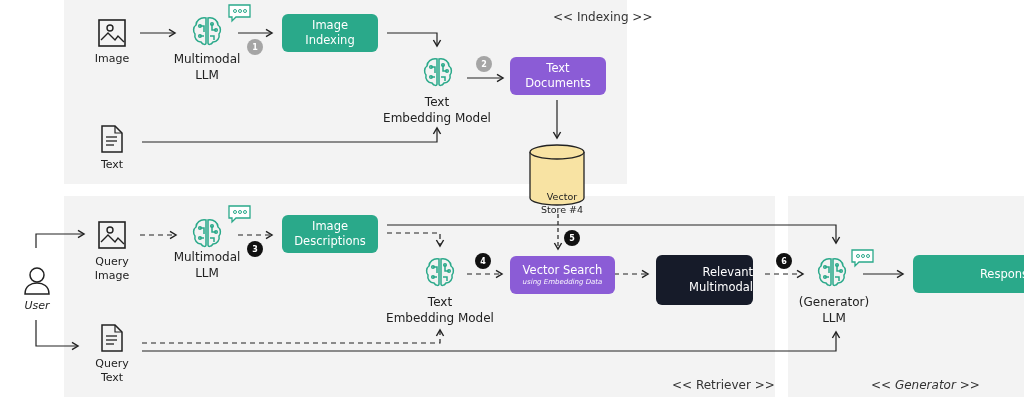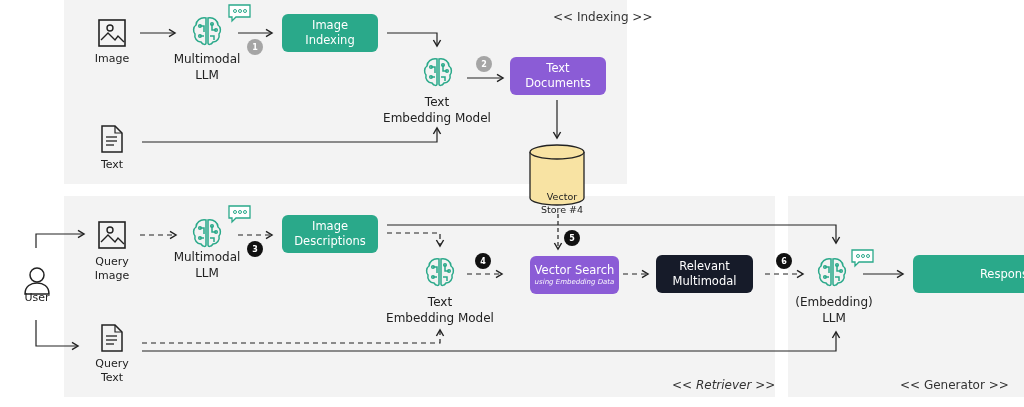--- a/index.html
+++ b/index.html
@@ -27,22 +27,22 @@
   .cyl-text { position: absolute; font-size: 9.5px; color: #222; text-align: center; line-height: 1.35; }
 </style>
 </head>
 <body>
 
 <div class="panel" style="left:64px;top:0;width:563px;height:184px;"></div>
 <div class="panel" style="left:64px;top:196px;width:711px;height:201px;"></div>
 <div class="panel" style="left:788px;top:196px;width:236px;height:201px;"></div>
 
 <div class="panel-title" style="left:506px;top:10px;margin-left:47px;">&lt;&lt; Indexing &gt;&gt;</div>
-<div class="panel-title" style="left:672px;top:378px;font-style:italic;">&lt;&lt; Retriever &gt;&gt;</div>
-<div class="panel-title" style="left:900px;top:378px;">&lt;&lt; Generator &gt;&gt;</div>
+<div class="panel-title" style="left:672px;top:378px;">&lt;&lt; Retriever &gt;&gt;</div>
+<div class="panel-title" style="left:871px;top:378px;font-style:italic;">&lt;&lt; Generator &gt;&gt;</div>
 
 <svg class="arrows" width="1024" height="407">
   <defs>
     <marker id="ah" markerWidth="8" markerHeight="8" refX="6" refY="4" orient="auto">
       <path d="M1,1 L6,4 L1,7" fill="none" stroke="#222" stroke-width="1.2"></path>
     </marker>
   </defs>
   <g stroke="#222" stroke-width="1.2" fill="none">
 
     <line x1="140" y1="33" x2="175" y2="33" marker-end="url(#ah)"></line>
@@ -141,21 +141,21 @@
 </svg>
 <div class="cyl-text" style="left:532px;top:167px;width:60px;margin-top:24px;">
   <div>Vector</div>
   <div>Store #4</div>
 </div>
 
 <svg class="icon" style="left:23px;top:266px;" width="28" height="30" viewBox="0 0 28 30">
   <circle cx="14" cy="9" r="7" fill="none" stroke="#222" stroke-width="1.5"></circle>
   <path d="M2 28 C2 20 8 17 14 17 C20 17 26 20 26 28 Z" fill="none" stroke="#222" stroke-width="1.5"></path>
 </svg>
-<div class="label big" style="left:37px;top:291px;">User</div>
+<div class="label big" style="left:37px;top:299px;font-style:italic;">User</div>
 
 <svg class="icon" style="left:97px;top:220px;" width="30" height="30" viewBox="0 0 30 30">
   <rect x="2" y="2" width="26" height="26" fill="none" stroke="#222" stroke-width="1.6"></rect>
   <circle cx="13" cy="10" r="3" fill="none" stroke="#222" stroke-width="1.4"></circle>
   <polyline points="4,22 11,15 18,22 21,18 27,24" fill="none" stroke="#222" stroke-width="1.4"></polyline>
 </svg>
 <div class="label big" style="left:112px;top:255px;">
   <div>Query</div>
   <div>Image</div>
 </div>
@@ -199,26 +199,26 @@
       <circle cx="22" cy="10" r="1.3"></circle>
   </g>
 </svg>
 <div class="label" style="left:440px;top:295px;">
   <div>Text</div>
   <div>Embedding Model</div>
 </div>
 <div class="badge black" style="left:475px;top:253px;">4</div>
 <div class="badge black" style="left:564px;top:230px;">5</div>
 
-<div class="box purple" style="left:530px;top:256px;width:89px;height:38px;">
+<div class="box purple" style="left:510px;top:256px;width:105px;height:38px;">
   <div>Vector Search</div>
   <div class="sub">using Embedding Data</div>
 </div>
 
-<div class="box dark" style="left:656px;top:255px;width:97px;height:38px;">
+<div class="box dark" style="left:656px;top:255px;width:97px;height:50px;align-items:flex-end;">
   <div>Relevant</div>
   <div>Multimodal</div>
 </div>
 
 <svg class="icon" style="left:100px;top:323px;" width="24" height="30" viewBox="0 0 24 30">
   <path d="M2 2 H15 L22 9 V28 H2 Z" fill="none" stroke="#222" stroke-width="1.5"></path>
   <path d="M15 2 V9 H22" fill="none" stroke="#222" stroke-width="1.2"></path>
   <line x1="6" y1="13" x2="17" y2="13" stroke="#222" stroke-width="1.3"></line>
   <line x1="6" y1="17" x2="17" y2="17" stroke="#222" stroke-width="1.3"></line>
   <line x1="6" y1="21" x2="14" y2="21" stroke="#222" stroke-width="1.3"></line>
@@ -240,19 +240,19 @@
       <circle cx="22" cy="10" r="1.3"></circle>
   </g>
 </svg>
 <svg class="icon" style="left:851px;top:249px;" width="24" height="20" viewBox="0 0 24 20">
   <path d="M1 1 H22 V13 H8 L4 17 V13 H1 Z" fill="#fff" stroke="#2aa98a" stroke-width="1.3"></path>
   <circle cx="7" cy="7" r="1.5" fill="none" stroke="#2aa98a"></circle>
     <circle cx="12" cy="7" r="1.5" fill="none" stroke="#2aa98a"></circle>
     <circle cx="17" cy="7" r="1.5" fill="none" stroke="#2aa98a"></circle>
 </svg>
 <div class="label" style="left:834px;top:295px;">
-  <div>(Embedding)</div>
+  <div>(Generator)</div>
   <div>LLM</div>
 </div>
 
 <div class="box green" style="left:913px;top:255px;width:97px;height:38px;padding-left:46px;">
   <div>Response</div>
 </div>
 
 </body></html>

